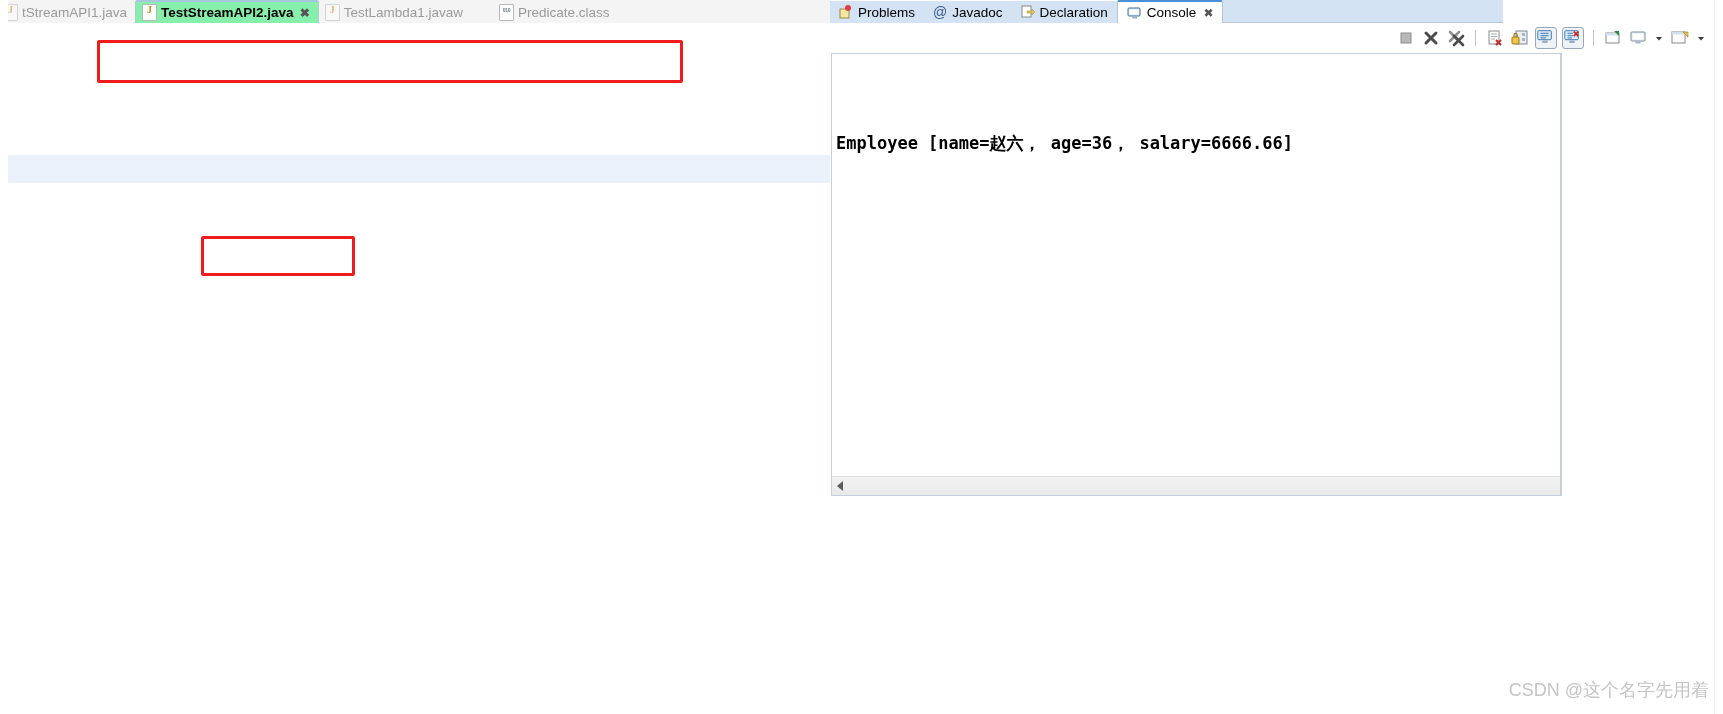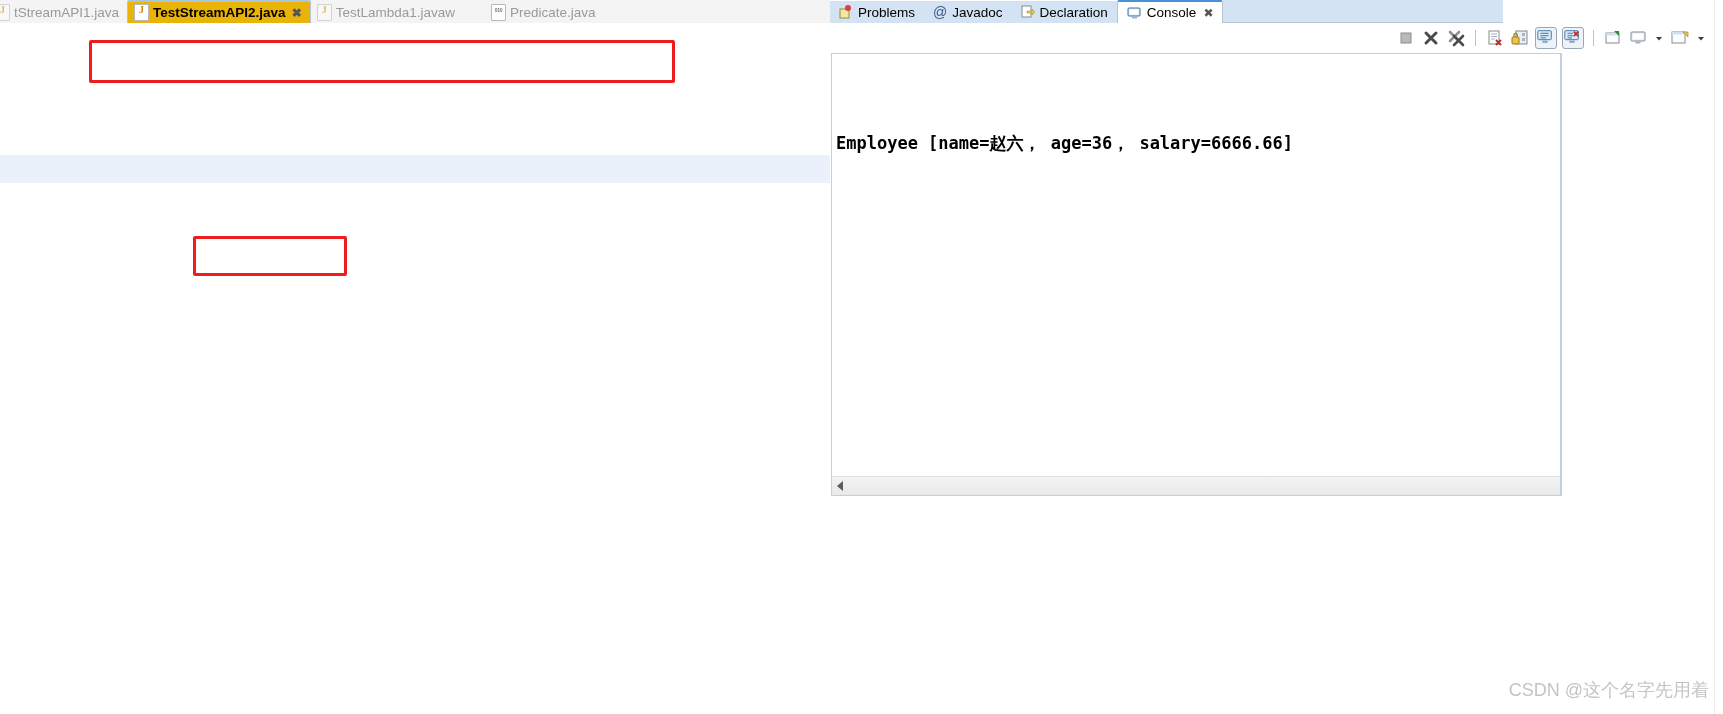--- a/index.html
+++ b/index.html
@@ -6,37 +6,37 @@
   body{
     width:1723px;height:714px;
     background:#ffffff;
     font-family:"Liberation Sans", sans-serif;
     overflow:hidden;
     position:relative;
   }
 
   
   #editor-pane{
-    position:absolute;left:0;top:0;width:834px;height:714px;
+    position:absolute;left:8px;top:0;width:834px;height:714px;
     background:#ffffff;overflow:hidden;
   }
   #editor-tabbar{
     position:absolute;left:0;top:0;width:834px;height:23px;
     background:#f4f4f4;
     border-bottom:1px solid #cfd6dd;
     display:flex;align-items:flex-end;
   }
   .etab{
     height:22px;display:flex;align-items:center;gap:4px;
     padding:0 8px 0 6px;font-size:13.5px;color:#9a9a9a;
     white-space:nowrap;position:relative;
   }
   .etab.active{
     color:#000;font-weight:bold;
-    background:#eab308;
+    background:#86efac;
     border:1px solid #b6c5d4;border-bottom:none;
     border-top:2px solid #a8c6e0;
     height:21px;
     border-radius:2px 2px 0 0;
   }
   .etab.first{padding-left:0;margin-left:-5px;}
   .tabclose{font-size:12px;color:#555;margin-left:2px;}
   .etab:not(.active) .tabclose{color:#b0b0b0;}
 
   
@@ -165,21 +165,21 @@
       <span class="ico-java"></span>
       <span>TestStreamAPI2.java</span>
       <span class="tabclose">✖</span>
     </div>
     <div class="etab">
       <span class="ico-java dim"></span>
       <span>TestLambda1.javaw</span>
     </div>
     <div class="etab" style="margin-left:22px">
       <span class="ico-class"></span>
-      <span>Predicate.java</span>
+      <span>Predicate.class</span>
     </div>
   </div>
 
   <div id="code-area">
 
     
     <div class="cl" style="top:-8px;">
       
     </div>
 

